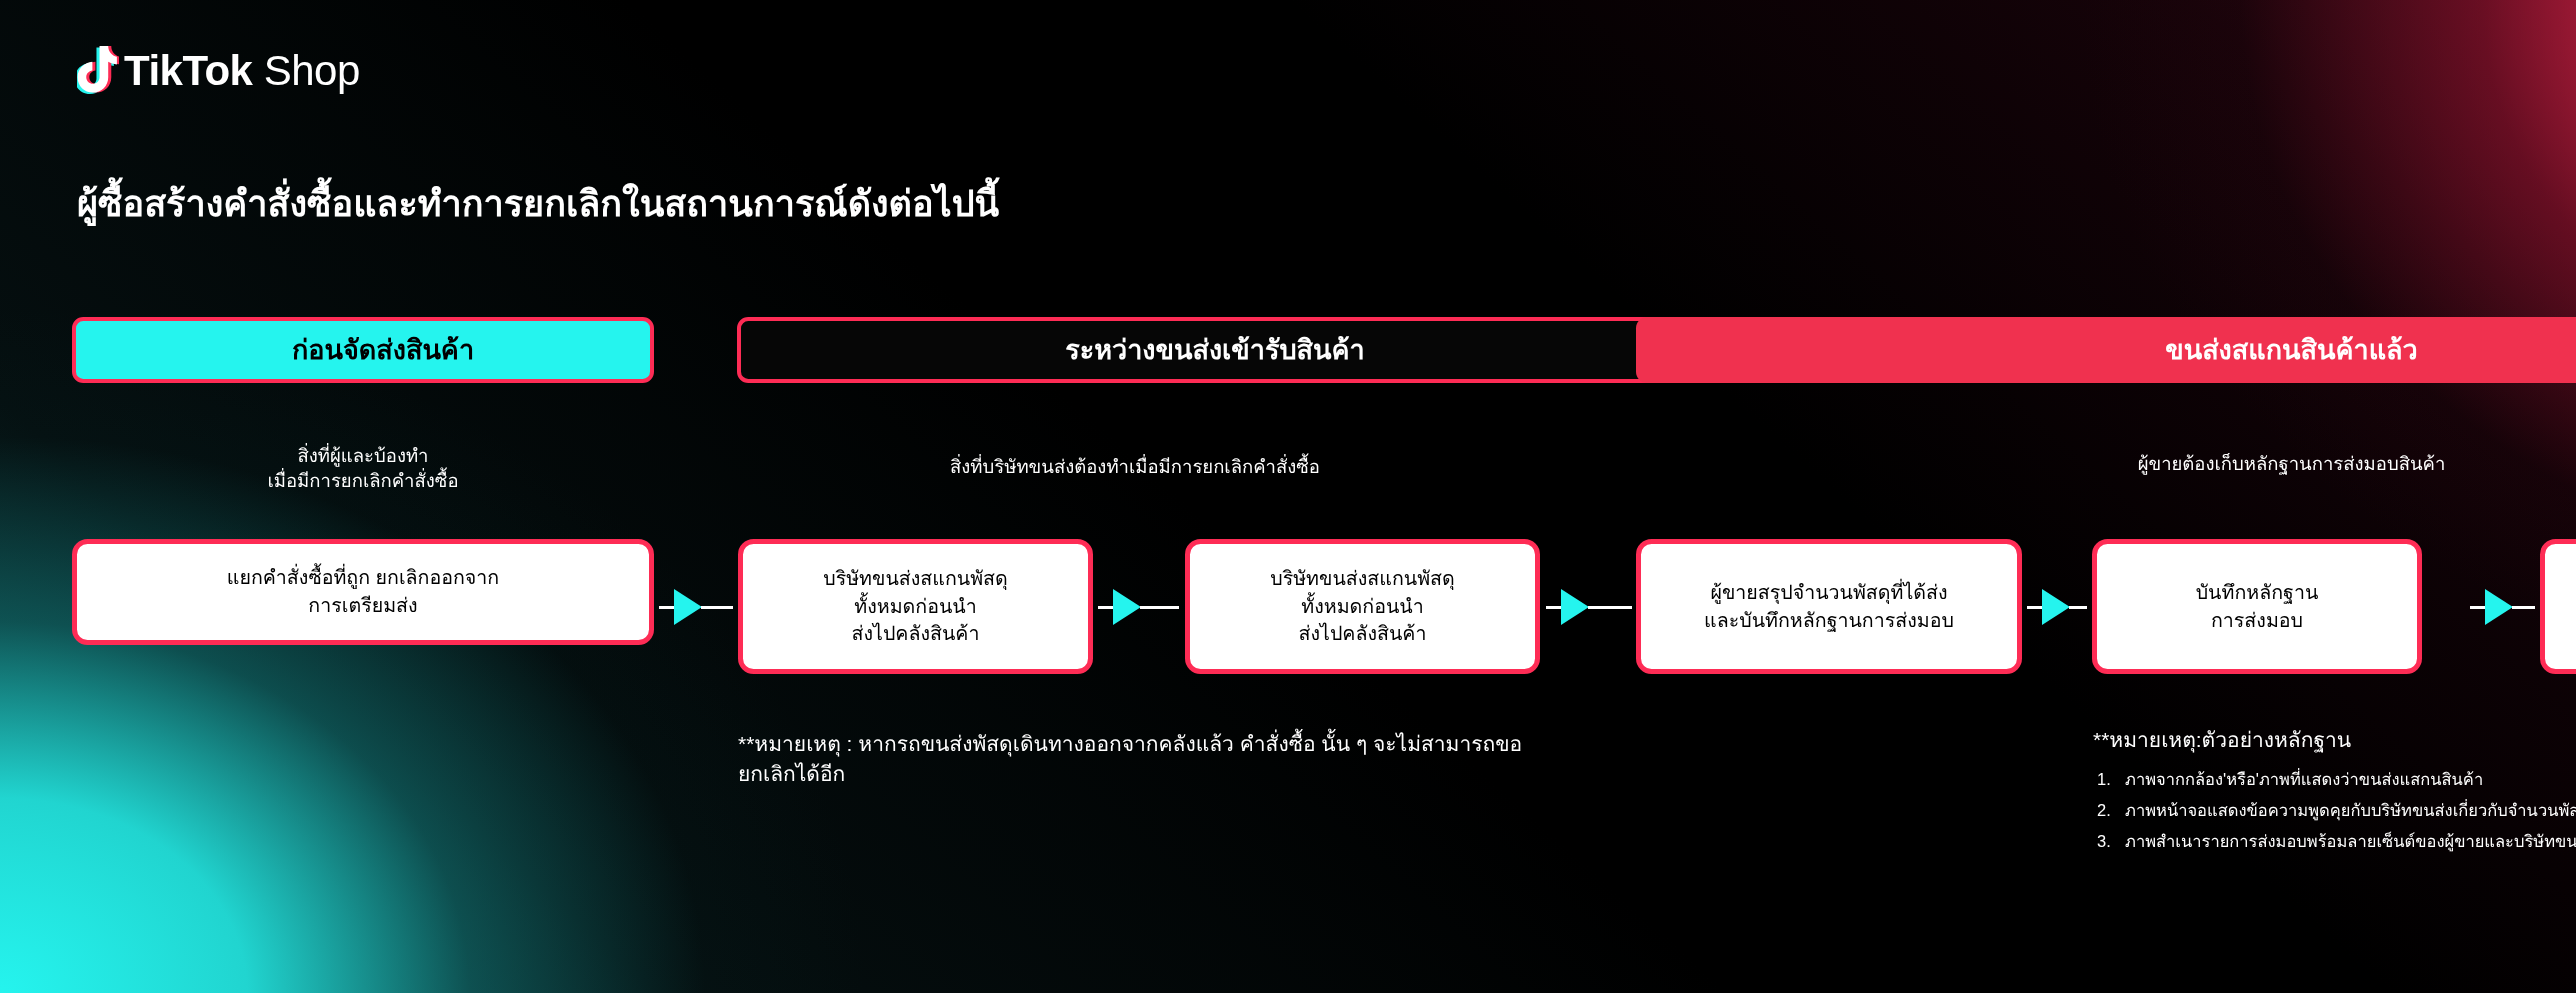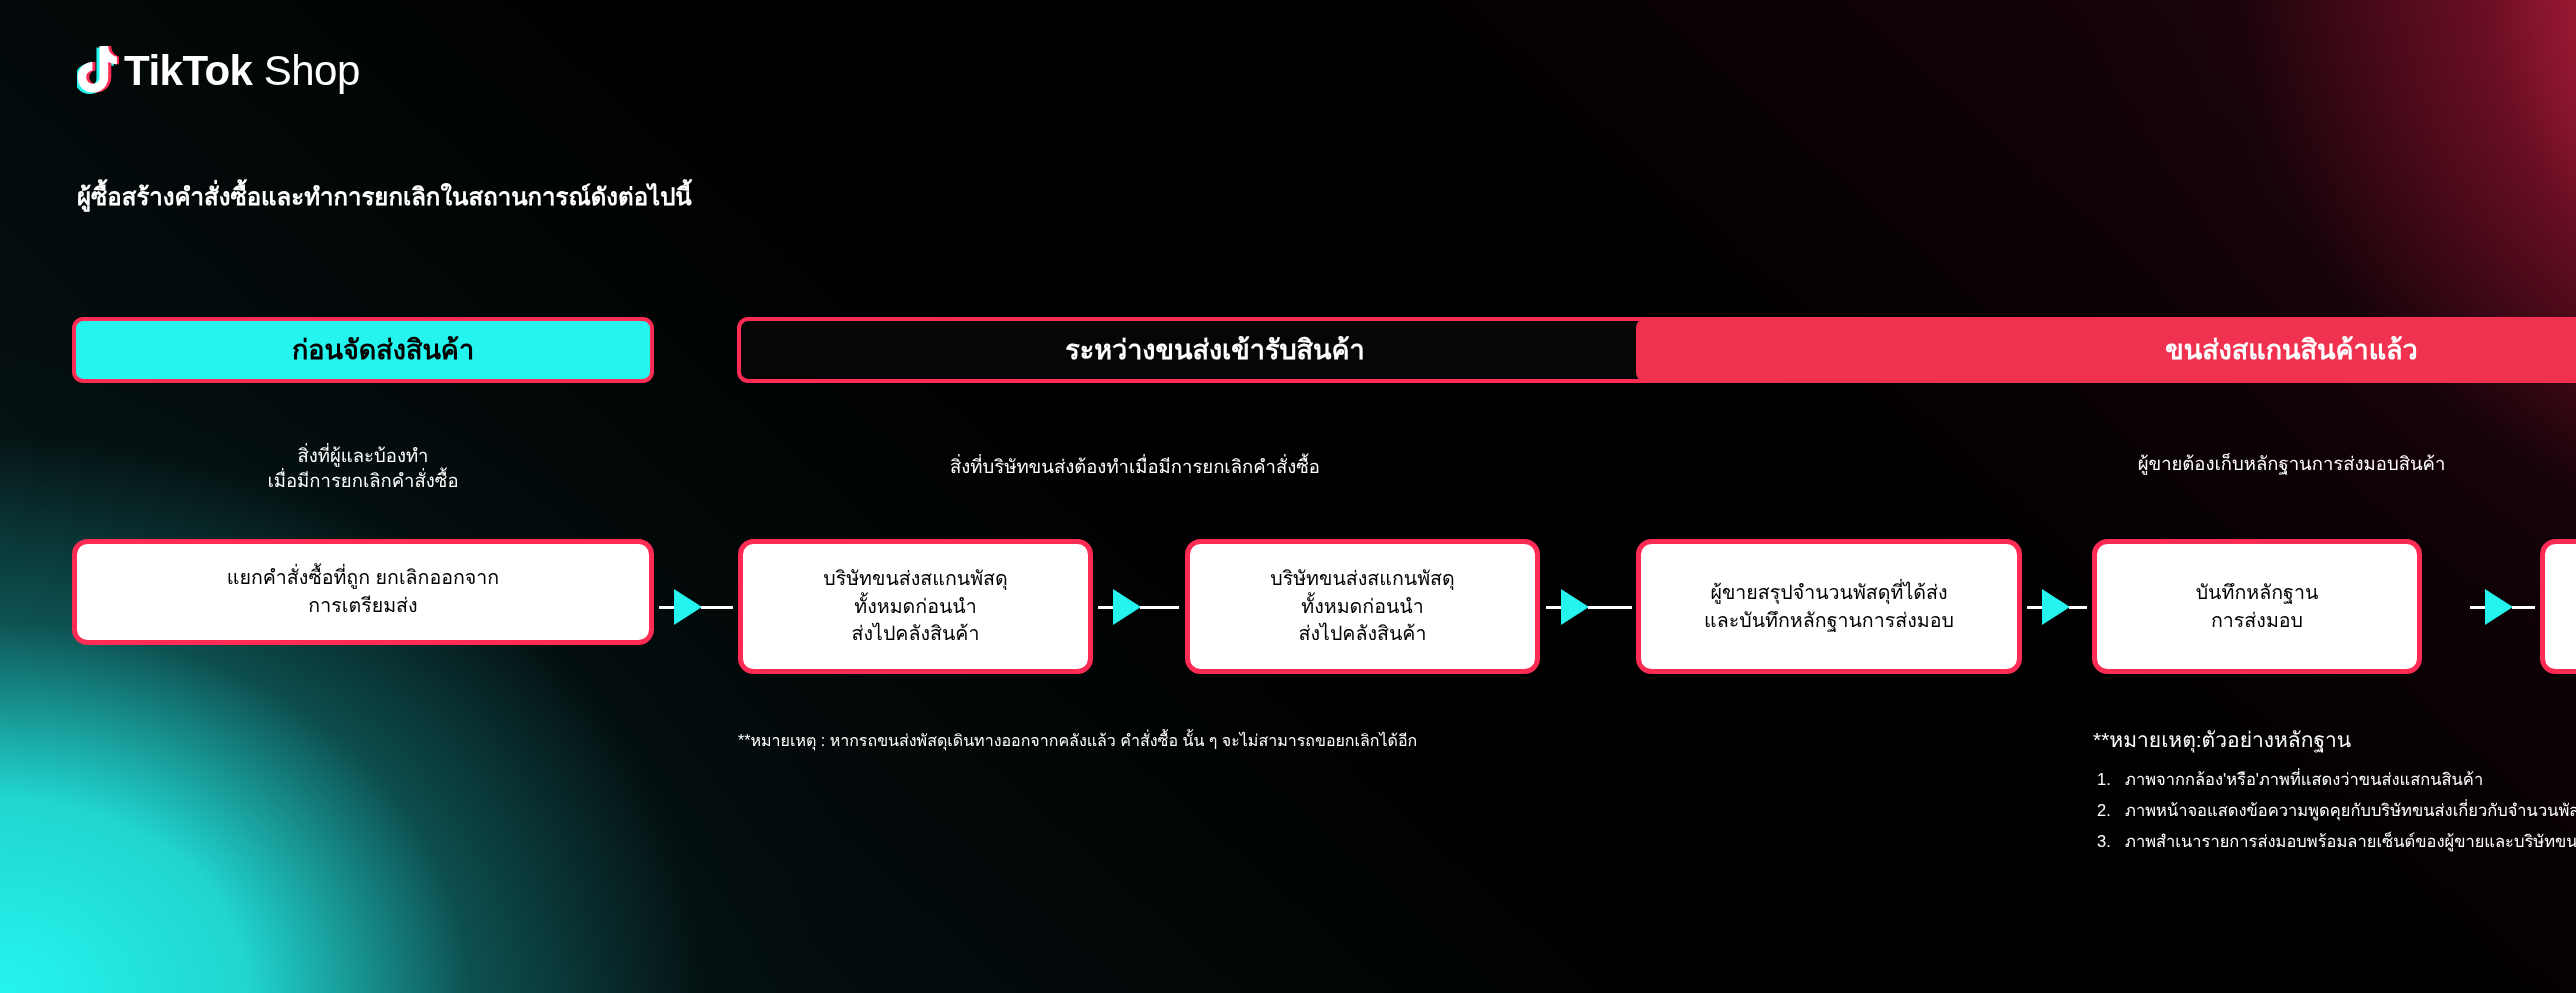--- a/index.html
+++ b/index.html
@@ -22,21 +22,21 @@
   
   .logo-wrap { position:absolute; left:77px; top:46px; display:flex; align-items:center; gap:5px; }
   .note-ico { position:relative; width:42px; height:49px; }
   .note-ico svg { position:absolute; left:0; top:0; }
   .logo-text { font-size:42px; font-weight:700; color:#fff; letter-spacing:-0.5px; line-height:1; white-space:nowrap; }
   .logo-text .thin { font-weight:400; }
 
   
   .page-title {
     position:absolute; left:77px; top:183px;
-    font-size:24px; font-weight:700; color:#fff; white-space:nowrap; line-height:1.15;
+    font-size:36px; font-weight:700; color:#fff; white-space:nowrap; line-height:1.15;
   }
 
   
   .pill {
     position:absolute; height:66px;
     border-radius:11.3px;
     display:flex; align-items:center; justify-content:center;
     font-size:27px; font-weight:700; text-align:center; line-height:1;
   }
   .pill-cyan { background:#25f4ee; color:#000; border:4.6px solid #fe2c55; }
@@ -88,21 +88,21 @@
   #arr-2 { left:1098px; width:81px; }
   #arr-3 { left:1546px; width:86px; }
   #arr-4 { left:2027px; width:60px; }
   #arr-5 { left:2470px; width:65px; }
   .arrow .line.l1 { width:15.5px; }
   .arrow .line.l2 { flex:1 1 auto; }
 
   
   .note-left {
     position:absolute; left:738px; top:729px; width:804px;
-    color:#fff; font-size:16px; line-height:1.44;
+    color:#fff; font-size:21px; line-height:1.44;
   }
   .note-right-head {
     position:absolute; left:2093px; top:726px; width:670px;
     color:#fff; font-size:21px; line-height:1.3; font-weight:400;
   }
   ol.evidence {
     position:absolute; left:2093px; top:769px; width:675px;
     color:#fff; font-size:16.5px; line-height:1.33;
     list-style:none; counter-reset:ev;
   }

